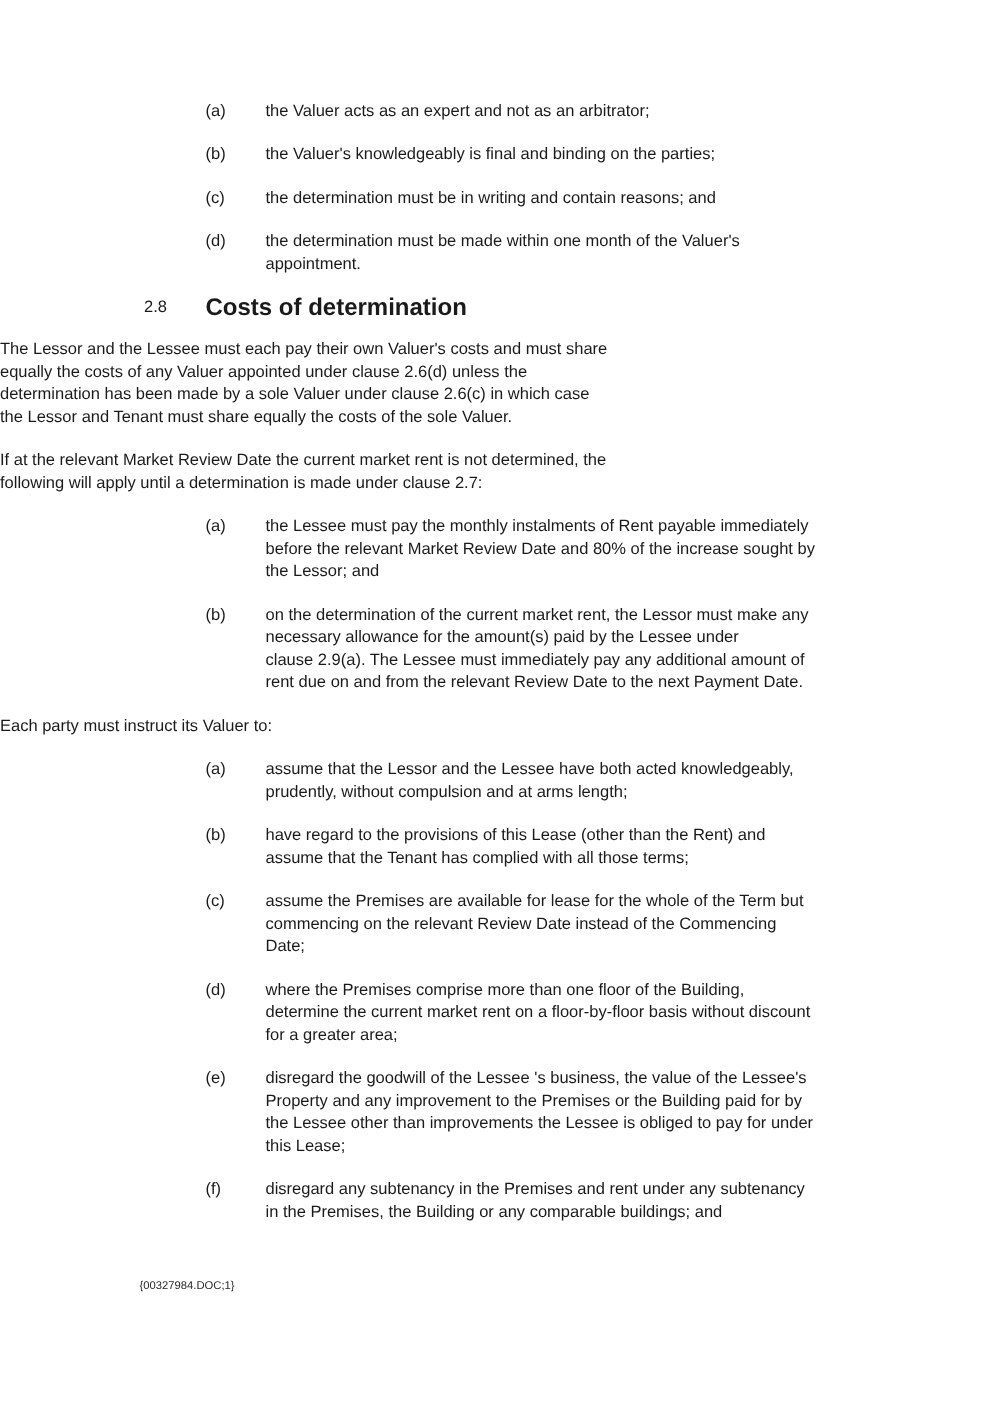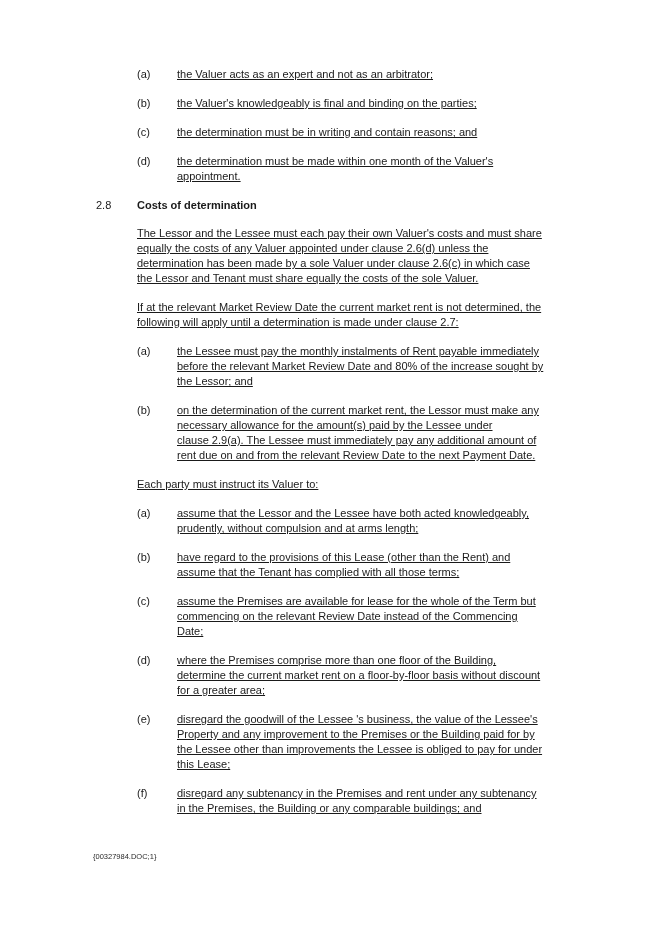--- a/index.html
+++ b/index.html
@@ -15,21 +15,20 @@
     font-family: "Liberation Sans", sans-serif;
     font-size: 11px;
     line-height: 15px;
     color: #1a1a1a;
     overflow: hidden;
     box-sizing: border-box;
     padding-top: 67px;
   }
   .pre {
     white-space: pre-line;
-    text-decoration: underline;
   }
   
   .item-row {
     display: flex;
     margin-left: 137px;
     margin-right: 45px;
     margin-bottom: 14px;
   }
   .item-label {
     width: 40px;
@@ -46,26 +45,25 @@
     margin-bottom: 13px;
     align-items: center;
   }
   .clause-number {
     width: 41px;
     flex-shrink: 0;
   }
   .section-title {
     font-weight: bold;
     margin: 0;
-    font-size: 11px;
+    font-size: 16px;
     line-height: 15px;
   }
   
   .para {
-    margin-left: 137px;
     width: 460px;
     margin-bottom: 14px;
   }
   .footer-doc-code {
     position: absolute;
     left: 93px;
     top: 852px;
     font-size: 7.5px;
     line-height: 9px;
     color: #2a2a2a;

